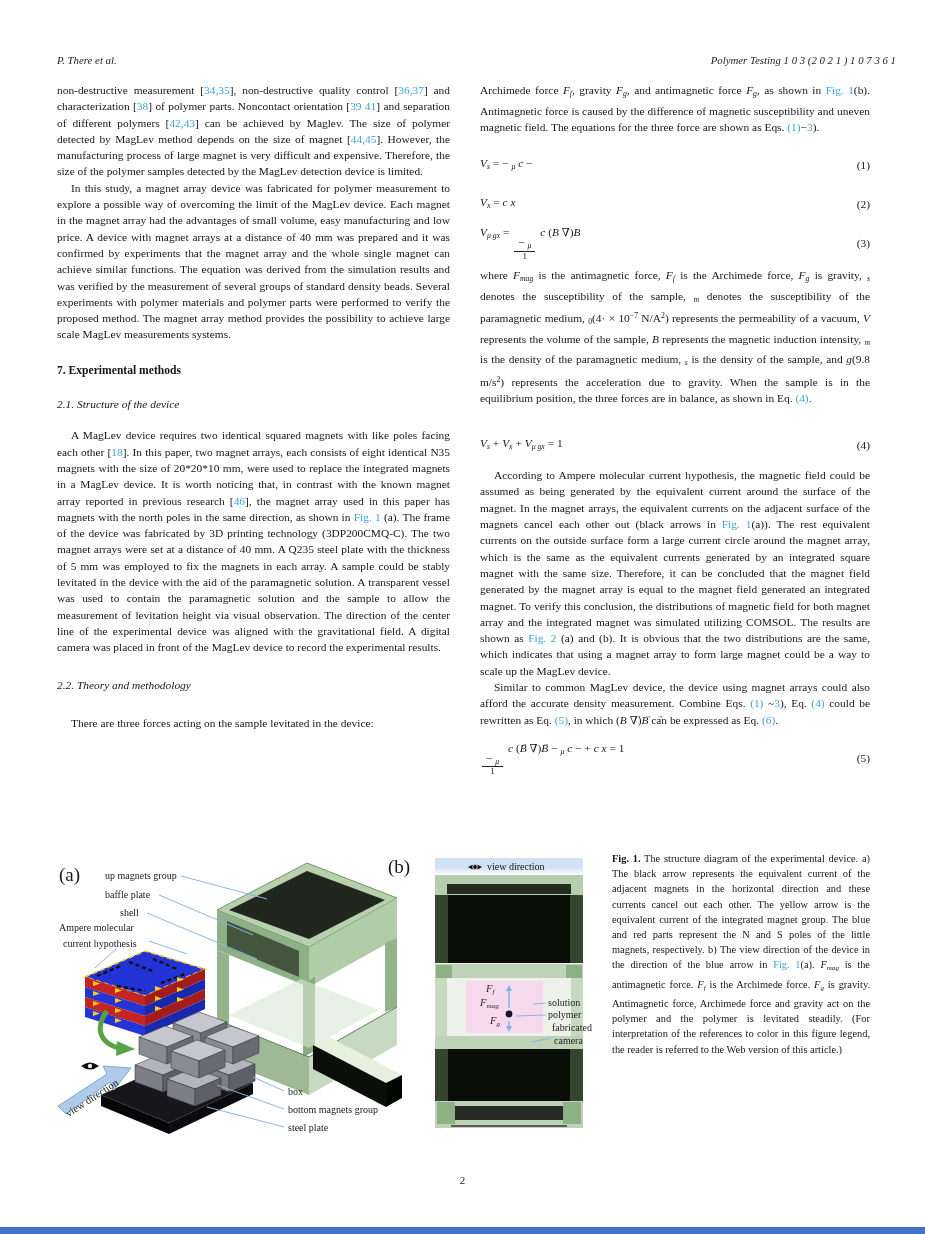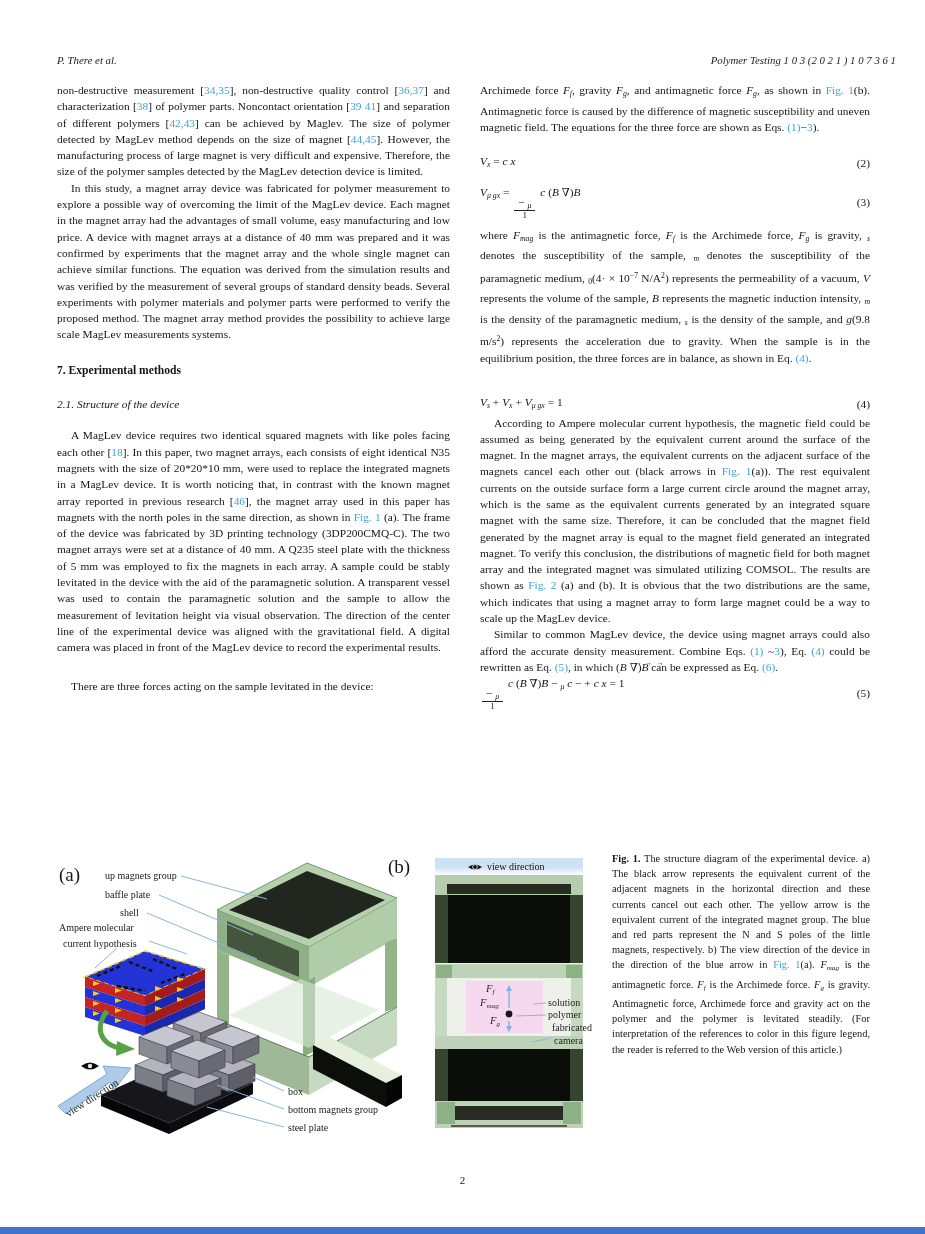--- a/index.html
+++ b/index.html
@@ -8,21 +8,21 @@
   .hdr{position:absolute;left:57px;right:29px;top:54px;display:flex;justify-content:space-between;
        font-style:italic;font-size:10.8px;color:#222;}
   .col{position:absolute;top:82px;font-size:11.4px;line-height:16.3px;text-align:justify;hyphens:auto;}
   .colL{left:57px;width:393px;}
   .colR{left:480px;width:390px;}
   p{margin:0;}
   .ind{text-indent:14px;}
   .sec{font-weight:bold;font-size:11.6px;margin:20px 0 0 0;text-align:left;}
   .subsec{font-style:italic;font-weight:normal;font-size:11.4px;text-align:left;margin:0;}
   .mt17{margin-top:17px;} .mt15{margin-top:15px;} .mt21{margin-top:21px;} .mt14{margin-top:22px;}
-  .mt20{margin-top:20px;} .mt18{margin-top:18px;} .mt13{margin-top:28px;} .mt12{}
+  .mt20{margin-top:20px;} .mt18{margin-top:18px;} .mt13{margin-top:28px;} .mt12{margin-top:12px;}
   .mt10{margin-top:10px;} .mt6{margin-top:6px;}
   .eq{display:flex;justify-content:space-between;align-items:center;text-align:left;}
   .eqb{white-space:nowrap;}
   .lnk{color:#3ea3d7;}
   .it{font-style:italic;}
   .bd{font-weight:bold;margin-top:8px;}
   .ssub{font-size:68%;vertical-align:-0.3em;}
   .ssup{font-size:68%;vertical-align:0.5em;}
   .vec{position:relative;}
   .vec::after{content:"→";position:absolute;left:10%;top:-0.8em;font-size:62%;}
@@ -54,25 +54,30 @@
     <span>P. There et al.</span>
     <span>Polymer Testing 1 0 3  (2 0 2 1 ) 1 0 7 3 6 1</span>
   </div>
 
   <div class="col colL">
     <p class="just"><span>non-destructive measurement [</span><span class="lnk">34,35</span><span>], non-destructive quality control [</span><span class="lnk">36,37</span><span>] and characterization [</span><span class="lnk">38</span><span>] of polymer parts. Noncontact orientation [</span><span class="lnk">39 41</span><span>] and separation of different polymers [</span><span class="lnk">42,43</span><span>] can be achieved by Maglev. The size of polymer detected by MagLev method depends on the size of magnet [</span><span class="lnk">44,45</span><span>]. However, the manufacturing process of large magnet is very difficult and expensive. Therefore, the size of the polymer samples detected by the MagLev detection device is limited.</span></p>
     <p class="just ind"><span>In this study, a magnet array device was fabricated for polymer measurement to explore a possible way of overcoming the limit of the MagLev device. Each magnet in the magnet array had the advantages of small volume, easy manufacturing and low price. A device with magnet arrays at a distance of 40 mm was prepared and it was confirmed by experiments that the magnet array and the whole single magnet can achieve similar functions. The equation was derived from the simulation results and was verified by the measurement of several groups of standard density beads. Several experiments with polymer materials and polymer parts were performed to verify the proposed method. The magnet array method provides the possibility to achieve large scale MagLev measurements systems.</span></p>
     <h2 class="sec">7. Experimental methods</h2>
     <h3 class="subsec mt17">2.1. Structure of the device</h3>
     <p class="just ind mt15"><span>A MagLev device requires two identical squared magnets with like poles facing each other [</span><span class="lnk">18</span><span>]. In this paper, two magnet arrays, each consists of eight identical N35 magnets with the size of 20*20*10 mm, were used to replace the integrated magnets in a MagLev device. It is worth noticing that, in contrast with the known magnet array reported in previous research [</span><span class="lnk">46</span><span>], the magnet array used in this paper has magnets with the north poles in the same direction, as shown in </span><span class="lnk">Fig. 1</span><span> (a). The frame of the device was fabricated by 3D printing technology (3DP200CMQ-C). The two magnet arrays were set at a distance of 40 mm. A Q235 steel plate with the thickness of 5 mm was employed to fix the magnets in each array. A sample could be stably levitated in the device with the aid of the paramagnetic solution. A transparent vessel was used to contain the paramagnetic solution and the sample to allow the measurement of levitation height via visual observation. The direction of the center line of the experimental device was aligned with the gravitational field. A digital camera was placed in front of the MagLev device to record the experimental results.</span></p>
+    <h3 class="subsec mt21">2.2. Theory and methodology</h3>
     <p class="just ind mt14"><span>There are three forces acting on the sample levitated in the device:</span></p>
   </div>
 
   <div class="col colR">
     <p class="just"><span>Archimede force </span><span class="it">F</span><span class="it ssub">f</span><span>, gravity </span><span class="it">F</span><span class="it ssub">g</span><span>, and antimagnetic force </span><span class="it">F</span><span class="it ssub">g</span><span>, as shown in </span><span class="lnk">Fig. 1</span><span>(b). Antimagnetic force is caused by the difference of magnetic susceptibility and uneven magnetic field. The equations for the three force are shown as Eqs. </span><span class="lnk">(1)</span><span>−</span><span class="lnk">3</span><span>).</span></p>
+    <div class="eq mt20">
+      <span class="eqb"><span class="it">V</span><span class="it ssub">s</span><span> = − </span><span class="it ssub">μ</span><span class="it"> c </span><span>−</span></span>
+      <span class="eqn">(1)</span>
+    </div>
     <div class="eq mt18">
       <span class="eqb"><span class="it">V</span><span class="it ssub">x</span><span> = </span><span class="it">c x</span></span>
       <span class="eqn">(2)</span>
     </div>
     <div class="eq mt10">
       <span class="eqb"><span class="it">V</span><span class="it ssub">μ gx</span><span> = </span><span class="frac">
             <span class="fn"><span>− </span><span class="it ssub">μ</span></span>
             <span class="fd"><span>1</span></span>
           </span><span class="it"> c</span><span> (</span><span class="it">B</span><span> ∇)</span><span class="it">B</span></span>
       <span class="eqn">(3)</span>

